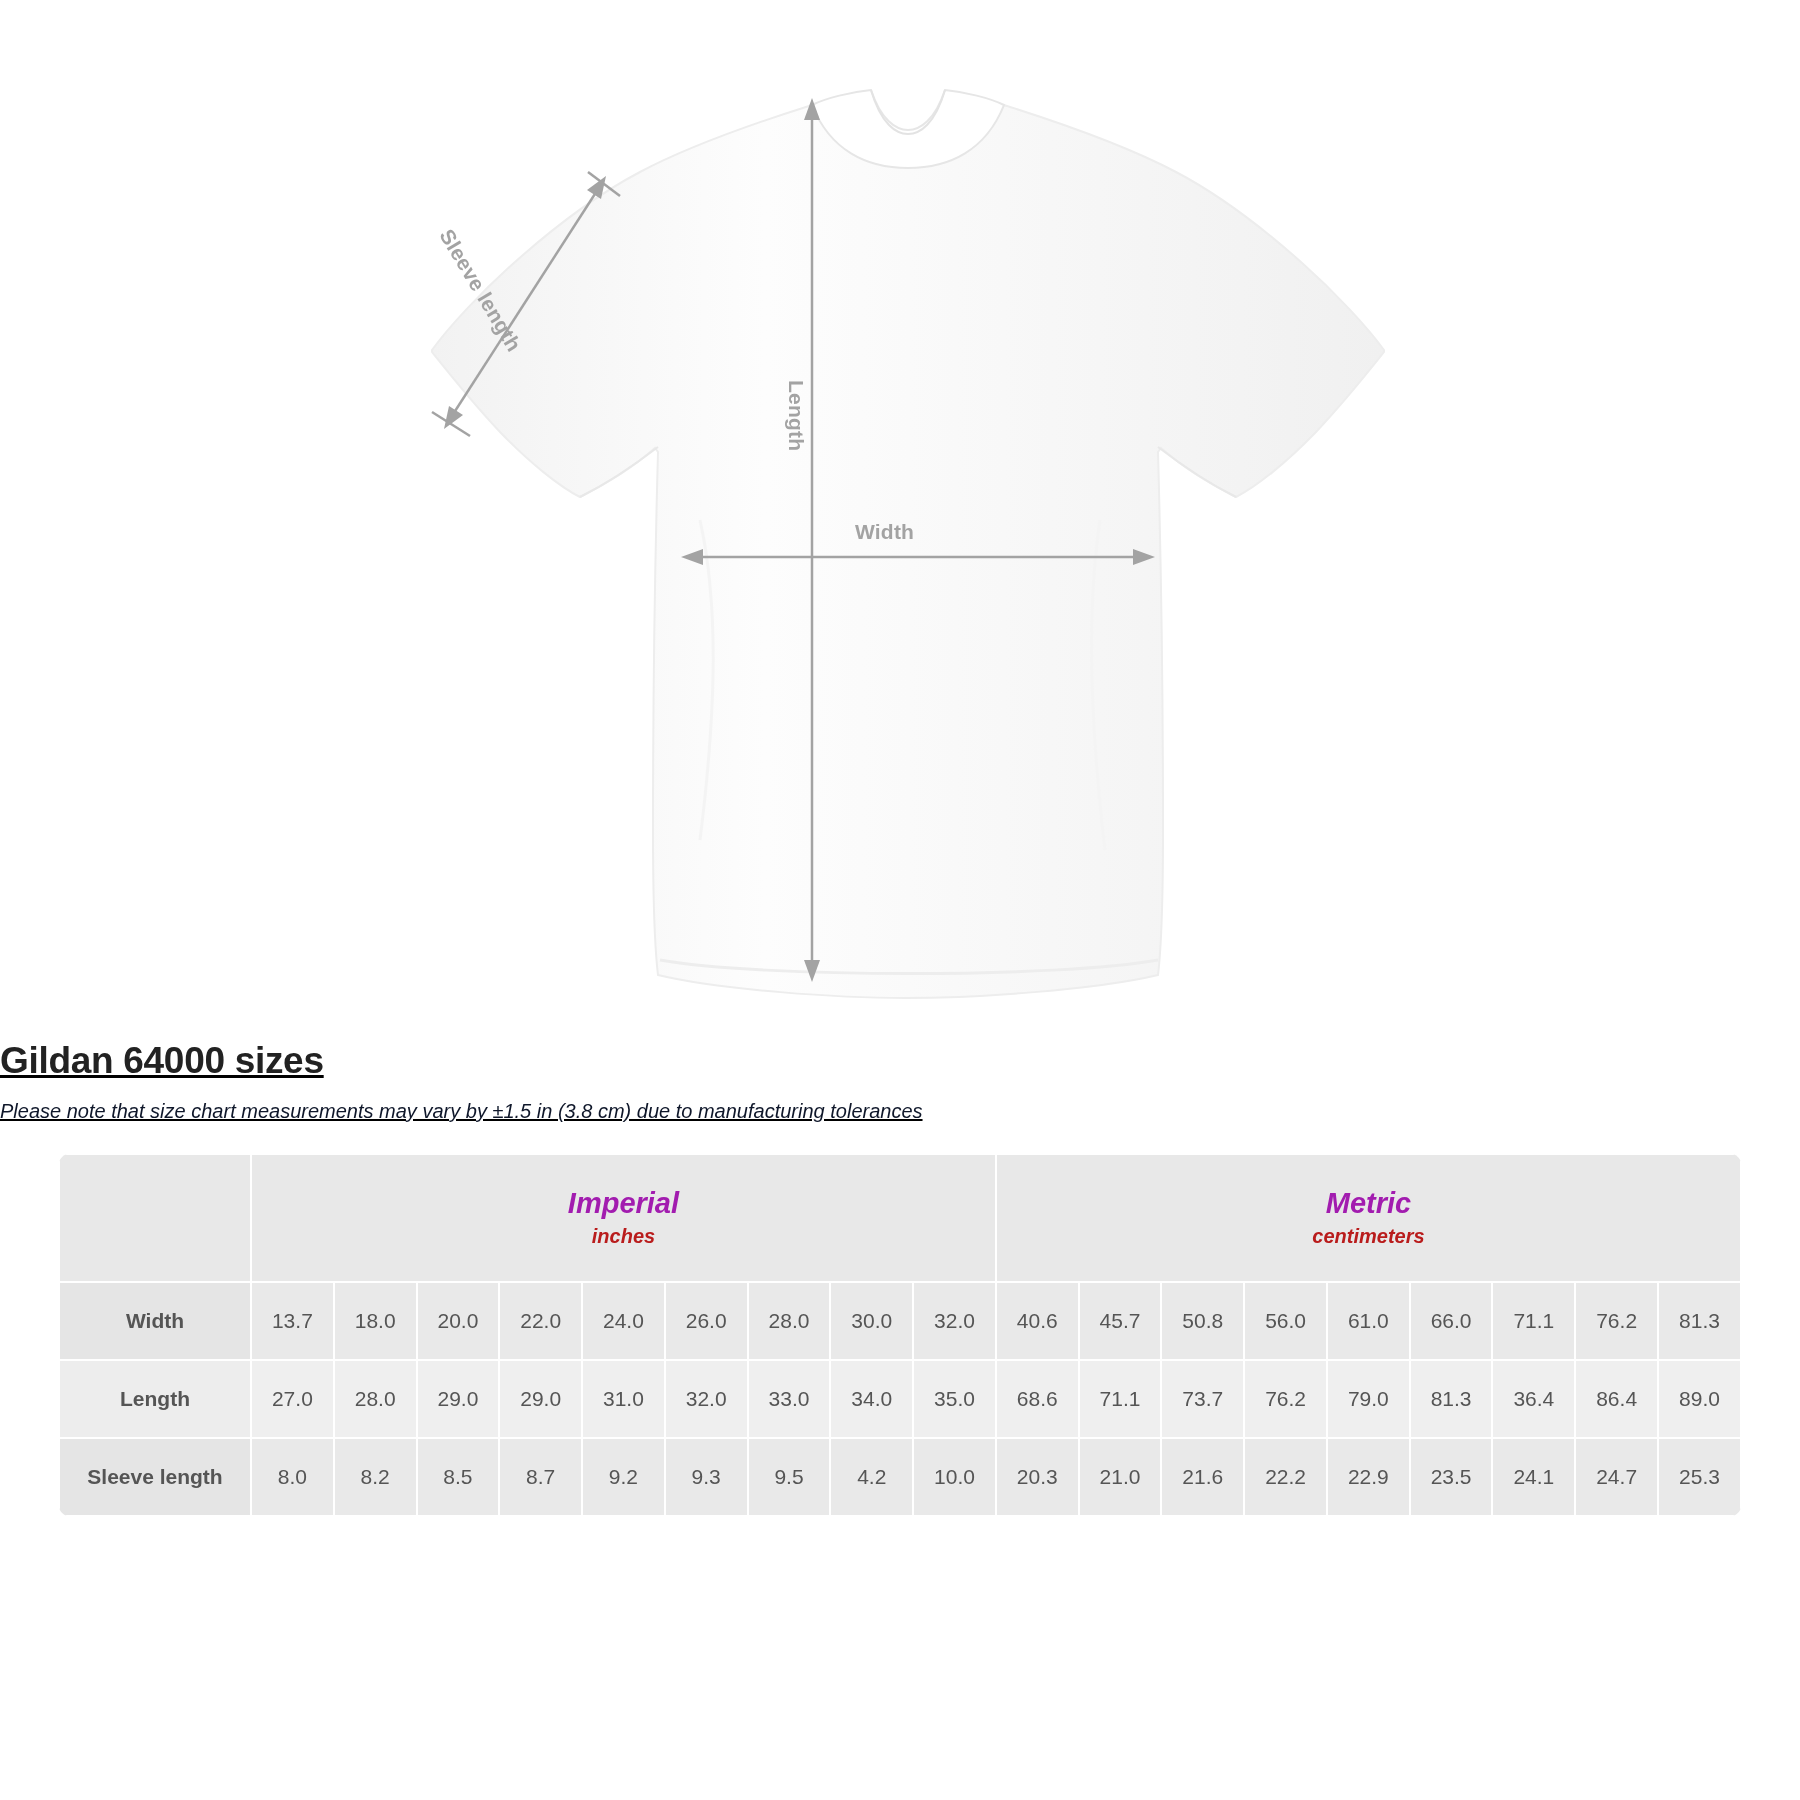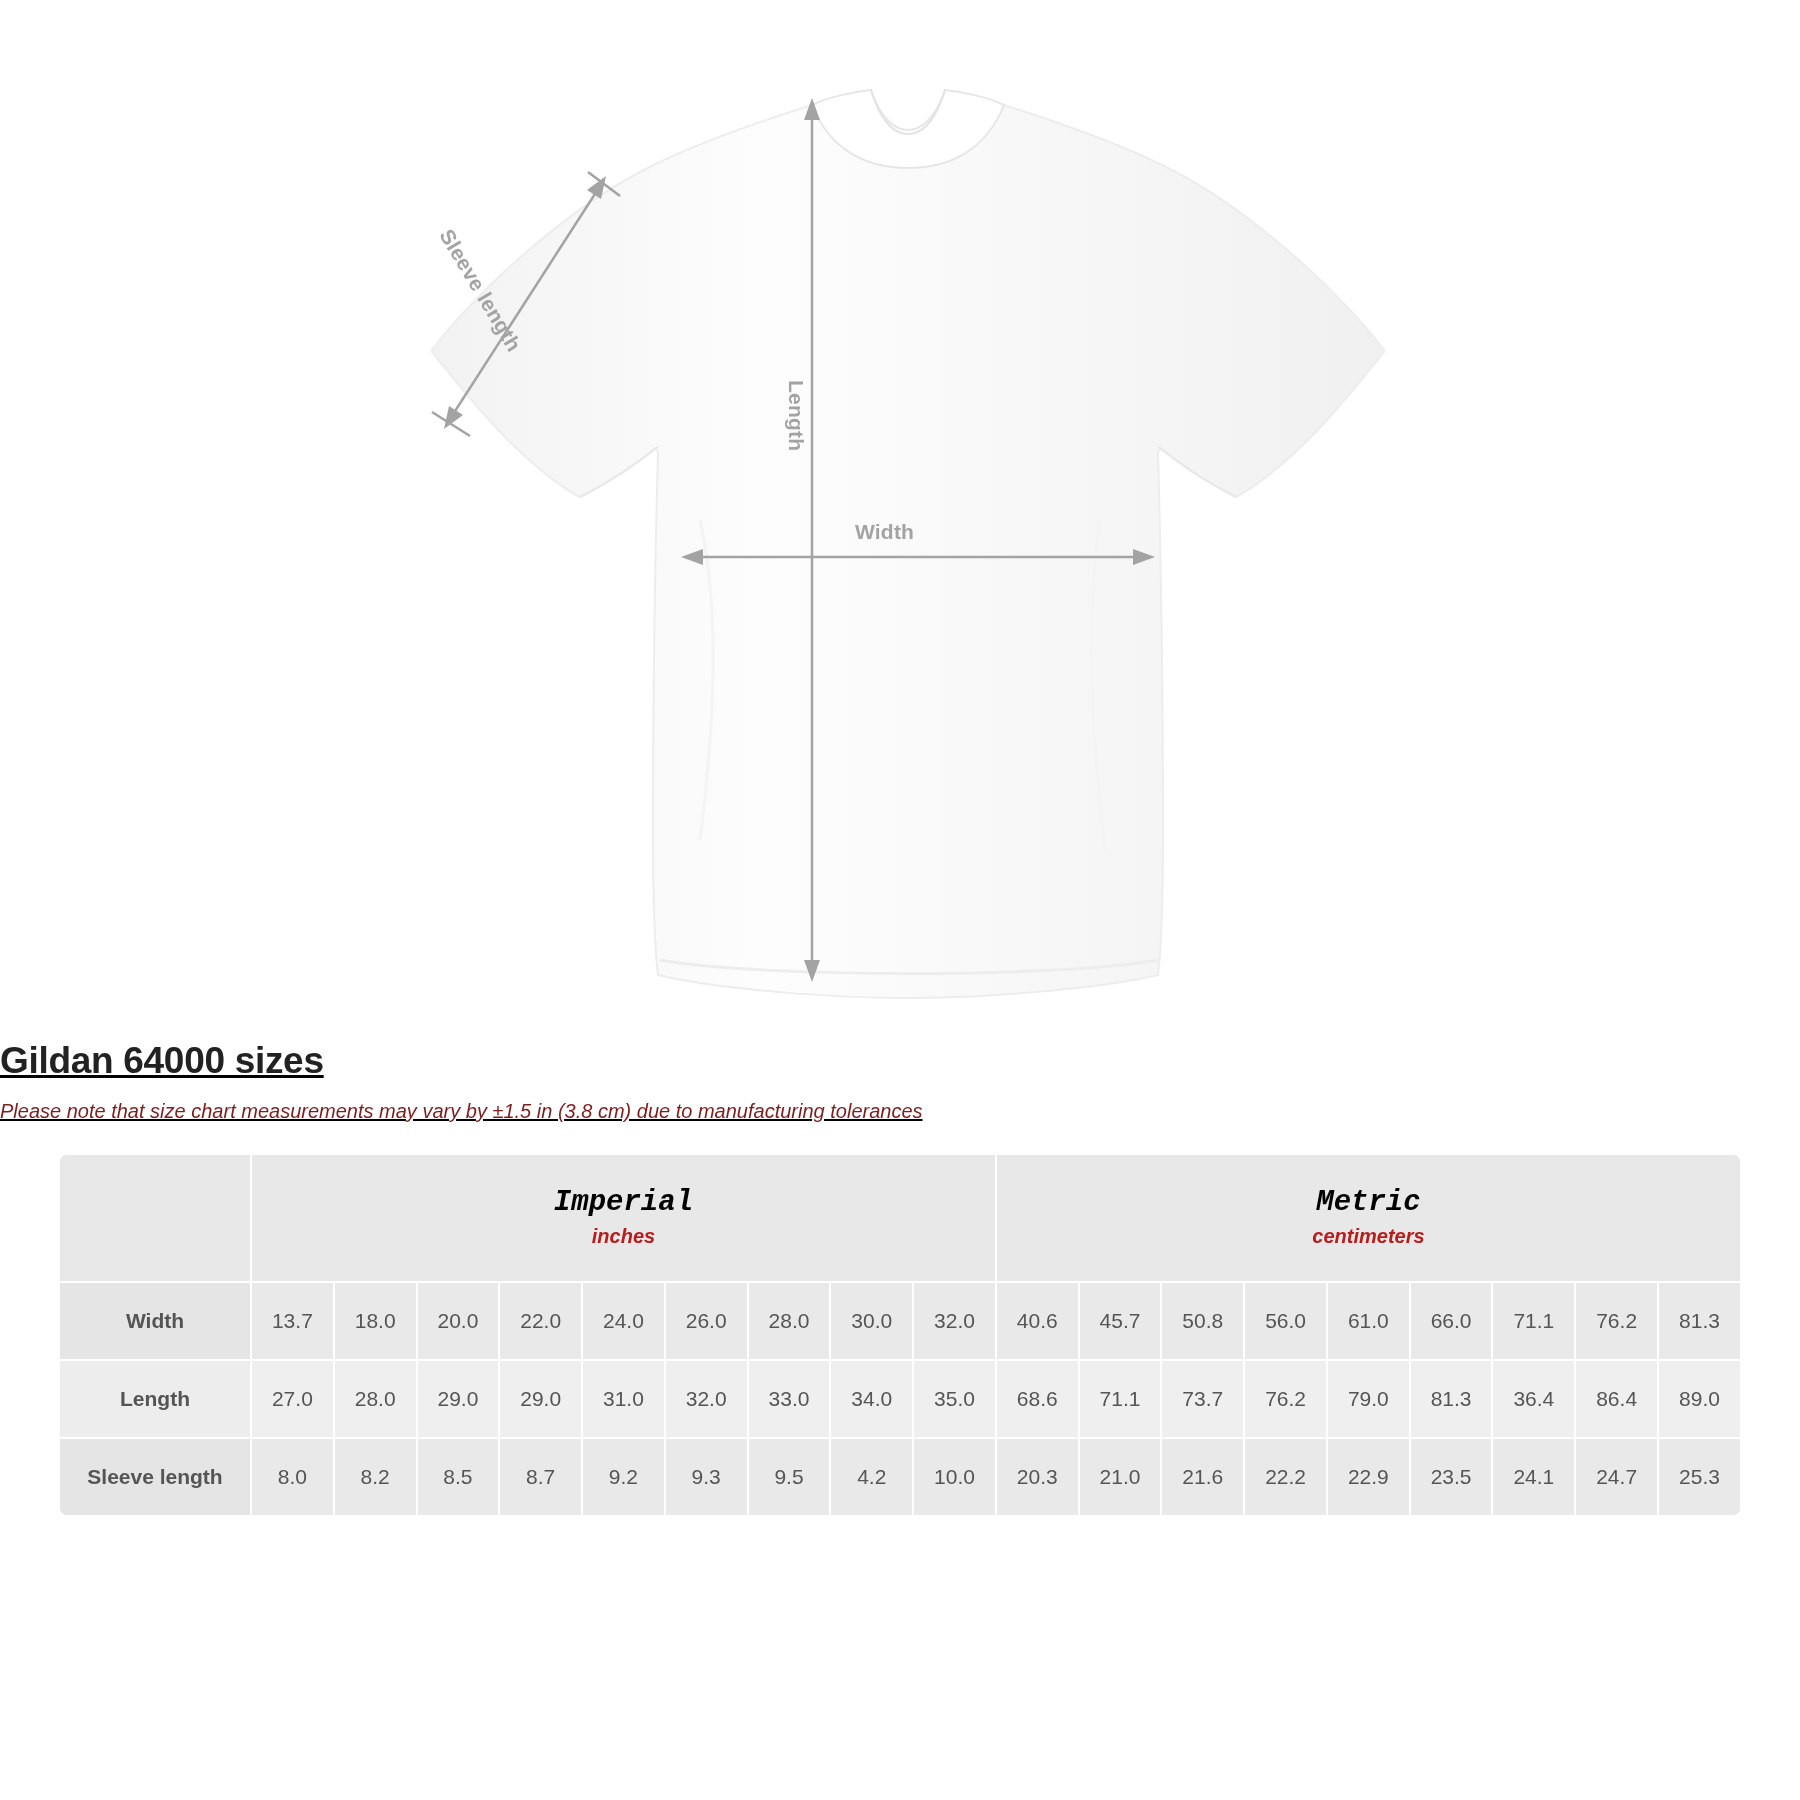--- a/index.html
+++ b/index.html
@@ -56,21 +56,21 @@
     text-decoration: underline;
   }
   .chart-title {
     font-size: 37px;
     font-weight: bold;
     color: #222222;
     letter-spacing: -0.3px;
   }
   .chart-note {
     font-size: 20px;
-    color: #7f1d1d;
+    color: #0f172a;
     font-style: italic;
     margin-top: 18px;
   }
 
   
   .table-wrap {
     margin: 30px 58px 0 58px;
     border-radius: 14px;
     overflow: hidden;
   }
@@ -89,23 +89,22 @@
     height: 78px;
   }
   .unit-head {
     background: #e8e8e8 !important;
     height: 128px !important;
   }
   .unit-head .u-name {
     font-size: 29px;
     font-weight: bold;
     font-style: italic;
-    color: #000000;
+    color: #a21caf;
     line-height: 1.25;
-    font-family: Liberation Mono, monospace;
   }
   .unit-head .u-sub {
     font-size: 20px;
     font-style: italic;
     color: #b91c1c;
     line-height: 1.5;
   }
   .corner-cell {
     background: #e8e8e8 !important;
   }

